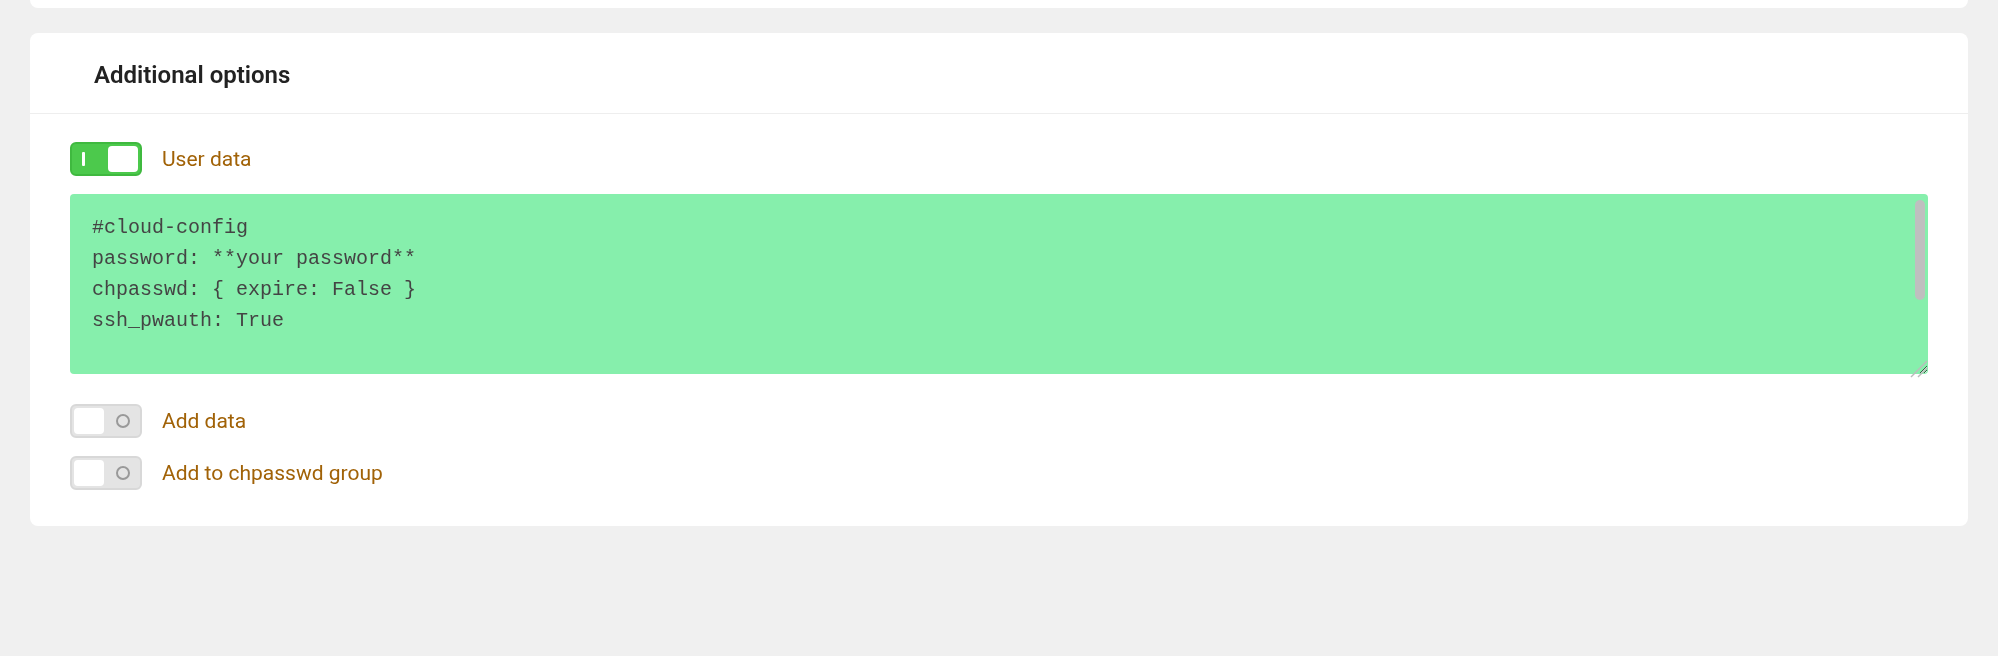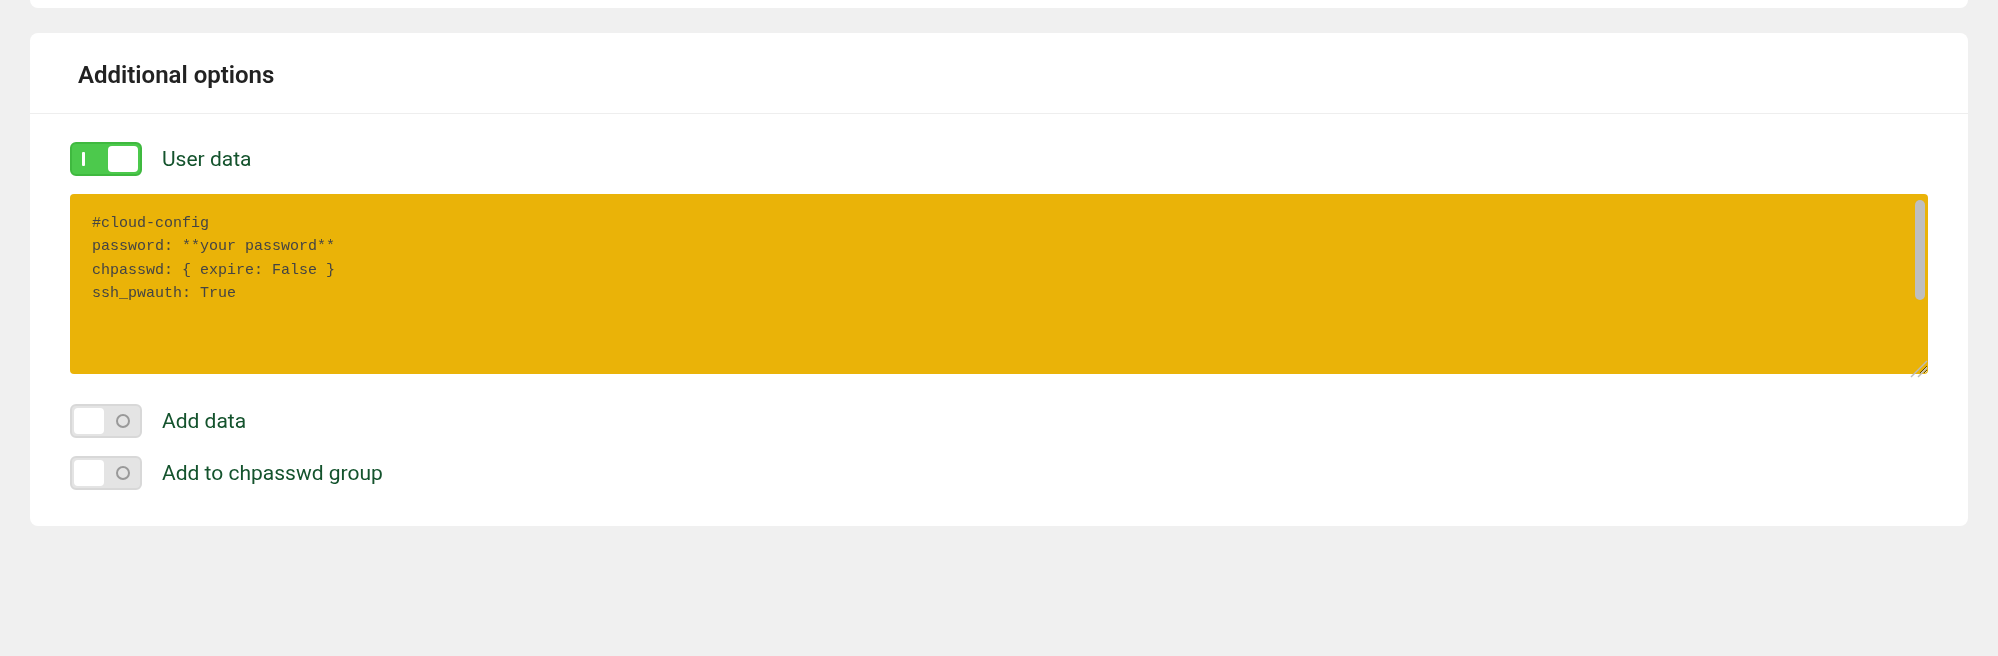--- a/index.html
+++ b/index.html
@@ -20,21 +20,21 @@
       border-radius: 0 0 8px 8px;
       height: 8px;
       margin-bottom: 25px;
     }
     .card {
       background: #ffffff;
       border-radius: 8px;
       overflow: hidden;
     }
     .card-header {
-      padding: 28px 40px 24px 48px;
+      padding: 28px 40px 24px 64px;
       border-bottom: 1px solid #eeeeee;
     }
     .card-title {
       font-size: 24px;
       font-weight: 600;
       color: #222222;
     }
     .card-body {
       padding: 28px 40px 36px 40px;
     }
@@ -95,35 +95,35 @@
       top: 50%;
       transform: translateY(-50%);
       width: 14px;
       height: 14px;
       border: 2.5px solid #999999;
       border-radius: 50%;
     }
     .option-label {
       margin-left: 20px;
       font-size: 21px;
-      color: #14532d;
+      color: #a16207;
     }
     .userdata-wrap {
       position: relative;
       margin-bottom: 26px;
     }
     .userdata-textarea {
       width: 100%;
       min-height: 180px;
-      background: #eab308;
+      background: #86efac;
       border: none;
       border-radius: 4px;
       padding: 18px 22px;
       font-family: "SFMono-Regular", Menlo, Monaco, Consolas, "Courier New", monospace;
-      font-size: 15px;
+      font-size: 20px;
       line-height: 1.55;
       color: #444444;
       resize: vertical;
       outline: none;
     }
     .scrollbar-track {
       position: absolute;
       right: 2px;
       top: 6px;
       bottom: 20px;

